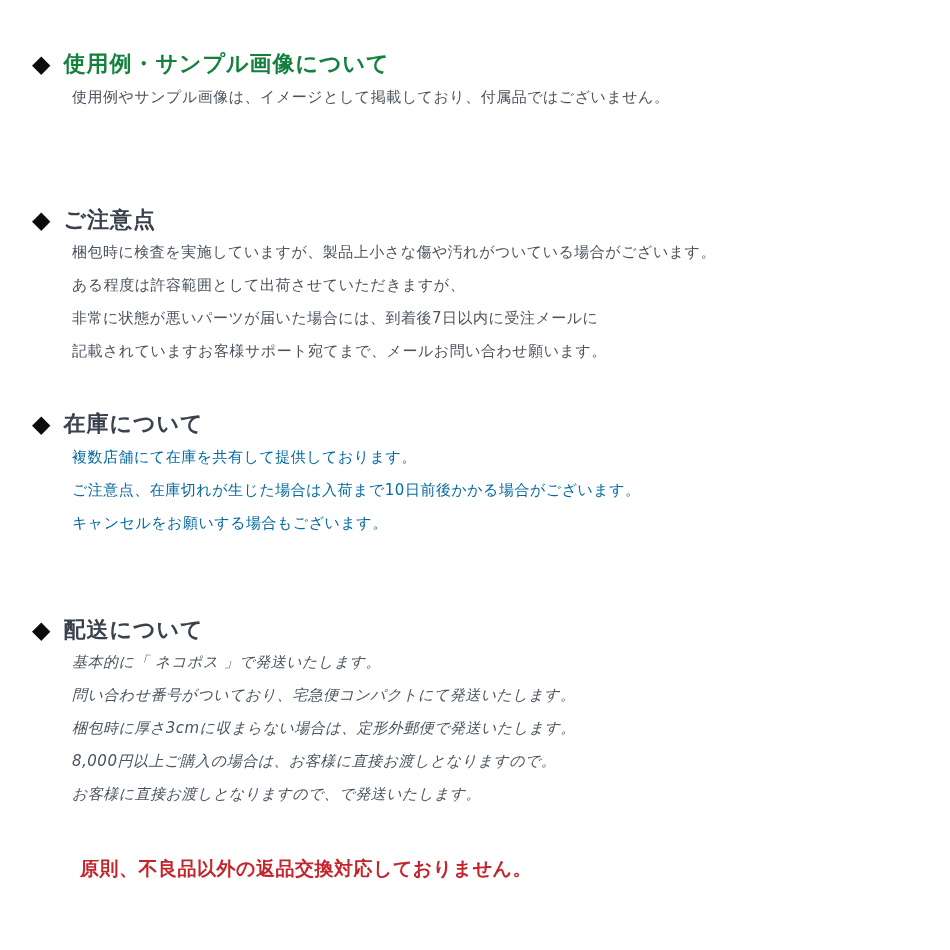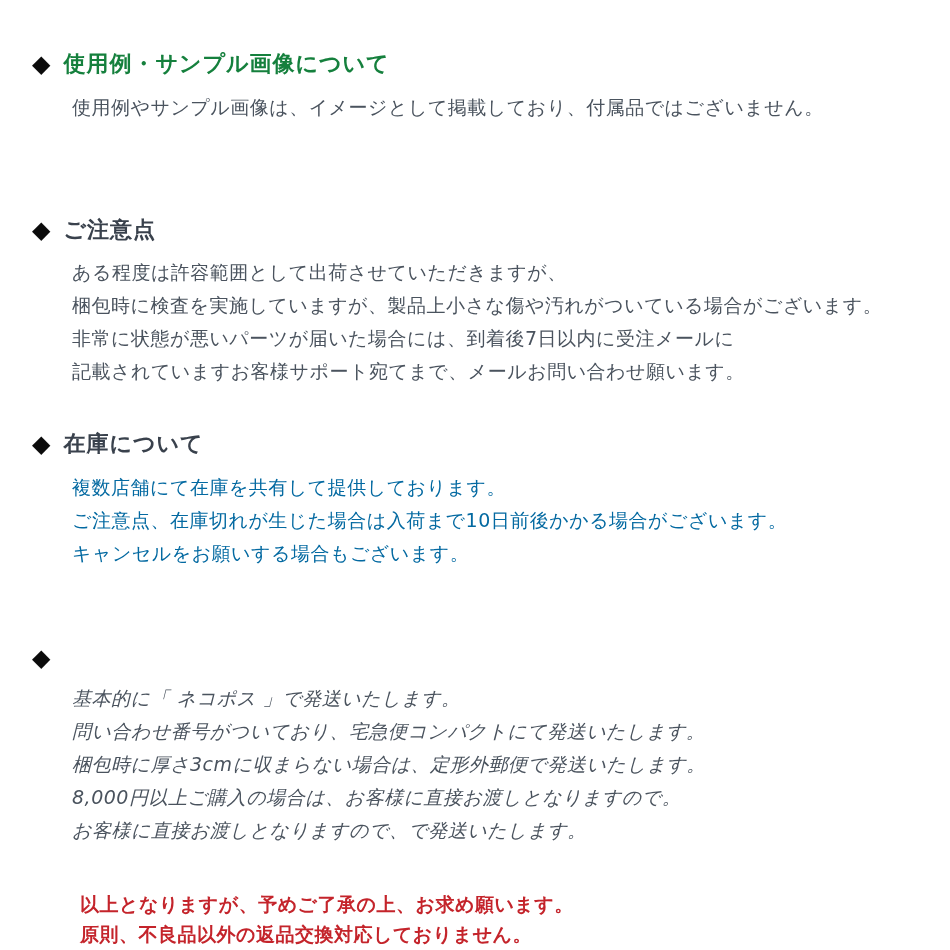--- a/index.html
+++ b/index.html
@@ -28,23 +28,23 @@
     letter-spacing: 1px;
     line-height: 1.3;
   }
   .diamond {
     color: #0b0b0b;
     font-size: 24px;
     line-height: 1;
     flex: 0 0 auto;
   }
   .section-body {
-    margin-top: 12px;
+    margin-top: 2px;
     padding-left: 40px;
-    font-size: 19px;
+    font-size: 15px;
     color: #4a535e;
     letter-spacing: 0.5px;
   }
   .section-body .line {
     line-height: 33px;
     white-space: nowrap;
   }
   .notice {
     margin-top: 42px;
     padding-left: 48px;
@@ -71,50 +71,50 @@
       <div class="line">使用例やサンプル画像は、イメージとして掲載しており、付属品ではございません。</div>
     </div>
   </section>
 
   <section class="section" style="margin-top:92px;">
     <div class="section-heading">
       <span class="diamond" style="color: rgb(11, 11, 11);">◆</span>
       <span style="color: rgb(57, 65, 76);">ご注意点</span>
     </div>
     <div class="section-body" style="color: rgb(74, 83, 94);">
+      <div class="line">梱包時に検査を実施していますが、製品上小さな傷や汚れがついている場合がございます。</div>
       <div class="line">ある程度は許容範囲として出荷させていただきますが、</div>
-      <div class="line">梱包時に検査を実施していますが、製品上小さな傷や汚れがついている場合がございます。</div>
       <div class="line">非常に状態が悪いパーツが届いた場合には、到着後7日以内に受注メールに</div>
       <div class="line">記載されていますお客様サポート宛てまで、メールお問い合わせ願います。</div>
     </div>
   </section>
 
   <section class="section" style="margin-top:42px;">
     <div class="section-heading">
       <span class="diamond" style="color: rgb(11, 11, 11);">◆</span>
       <span style="color: rgb(57, 65, 76);">在庫について</span>
     </div>
     <div class="section-body" style="color: #0369a1;">
       <div class="line">複数店舗にて在庫を共有して提供しております。</div>
       <div class="line">ご注意点、在庫切れが生じた場合は入荷まで10日前後かかる場合がございます。</div>
       <div class="line">キャンセルをお願いする場合もございます。</div>
     </div>
   </section>
 
   <section class="section" style="margin-top:76px;">
     <div class="section-heading">
       <span class="diamond" style="color: rgb(11, 11, 11);">◆</span>
+      <span style="color: rgb(57, 65, 76);">配送について</span>
     </div>
     <div class="section-body" style="color: rgb(74, 83, 94); font-style: italic;">
       <div class="line">基本的に「 ネコポス 」で発送いたします。</div>
       <div class="line">問い合わせ番号がついており、宅急便コンパクトにて発送いたします。</div>
       <div class="line">梱包時に厚さ3cmに収まらない場合は、定形外郵便で発送いたします。</div>
       <div class="line">8,000円以上ご購入の場合は、お客様に直接お渡しとなりますので。</div>
       <div class="line">お客様に直接お渡しとなりますので、で発送いたします。</div>
     </div>
   </section>
 
   <div class="notice" style="color: rgb(196, 36, 43);">
-    <div class="line">以上となりますが、予めご了承の上、お求め願います。</div>
     <div class="line">原則、不良品以外の返品交換対応しておりません。</div>
   </div>
 
 </div>
 
 </body></html>

